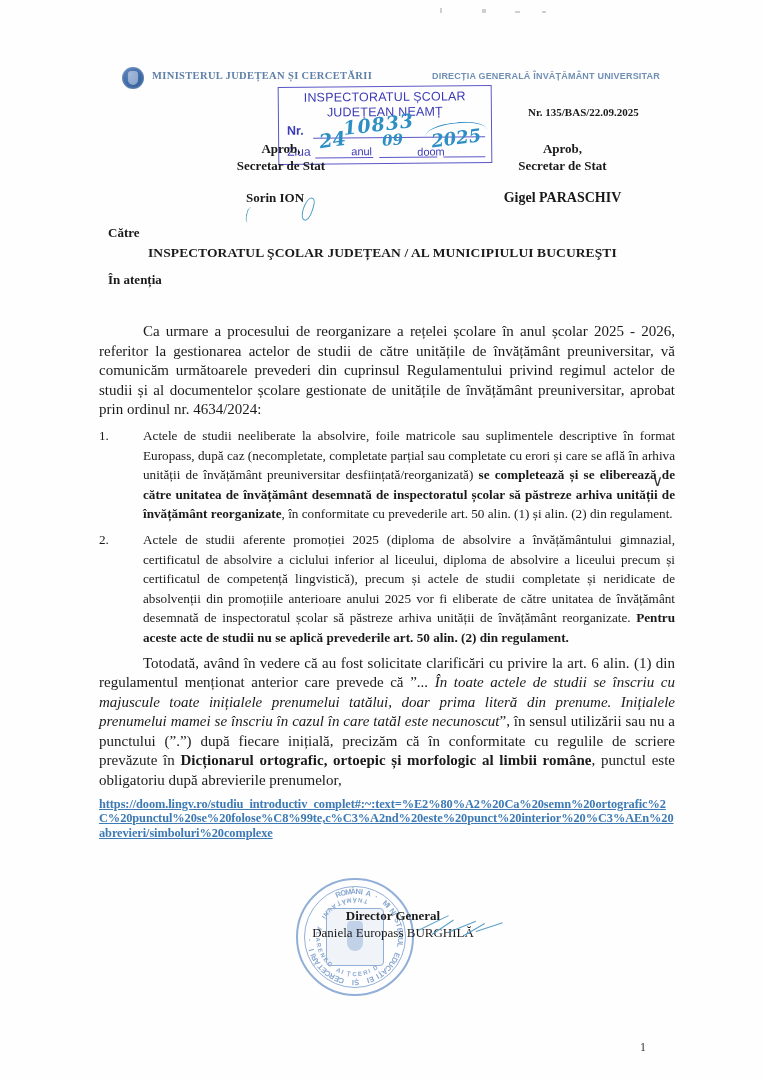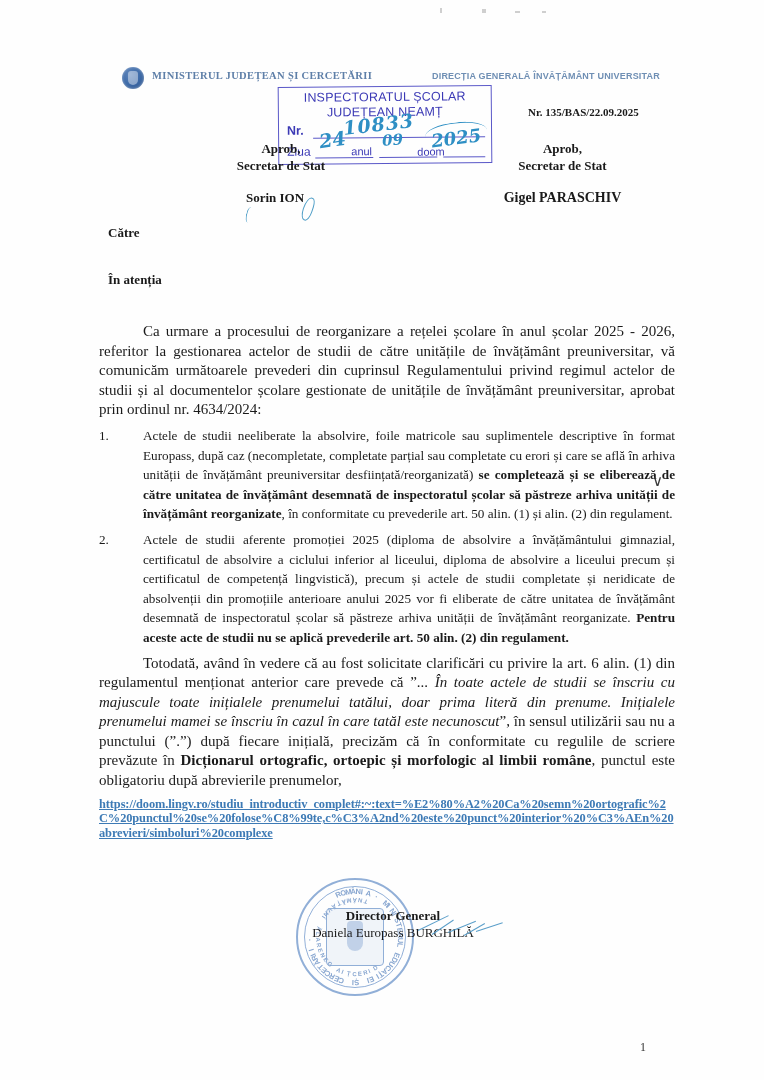--- a/index.html
+++ b/index.html
@@ -325,20 +325,21 @@
   <div class="approve-right">
     <div>Aprob,</div>
     <div>Secretar de Stat</div>
   </div>
   <div class="name-left">Sorin ION</div>
   <div class="name-right">Gigel PARASCHIV</div>
   <div class="ink-squiggle"></div>
   <div class="ink-squiggle2"></div>
 
   <div class="catre">Către</div>
+  <div class="addressee">INSPECTORATUL ŞCOLAR JUDEȚEAN / AL MUNICIPIULUI BUCUREŞTI</div>
   <div class="in-atentia">În atenția</div>
 
   <div class="body-wrap">
 
     <p class="para">Ca urmare a procesului de reorganizare a rețelei școlare în anul școlar 2025 - 2026, referitor la gestionarea actelor de studii de către unitățile de învățământ preuniversitar, vă comunicăm următoarele prevederi din cuprinsul Regulamentului privind regimul actelor de studii și al documentelor școlare gestionate de unitățile de învățământ preuniversitar, aprobat prin ordinul nr. 4634/2024:</p>
 
     <div class="num-item">
       <div class="num">1.</div>
       <div class="txt"><span>Actele de studii neeliberate la absolvire, foile matricole sau suplimentele descriptive în format Europass, după caz (necompletate, completate parțial sau completate cu erori și care se află în arhiva unității de învățământ preuniversitar desființată/reorganizată) </span><b>se completează și se eliberează de către unitatea de învățământ desemnată de inspectoratul școlar să păstreze arhiva unității de învățământ reorganizate</b><span>, în conformitate cu prevederile art. 50 alin. (1) și alin. (2) din regulament.</span></div>
     </div>

